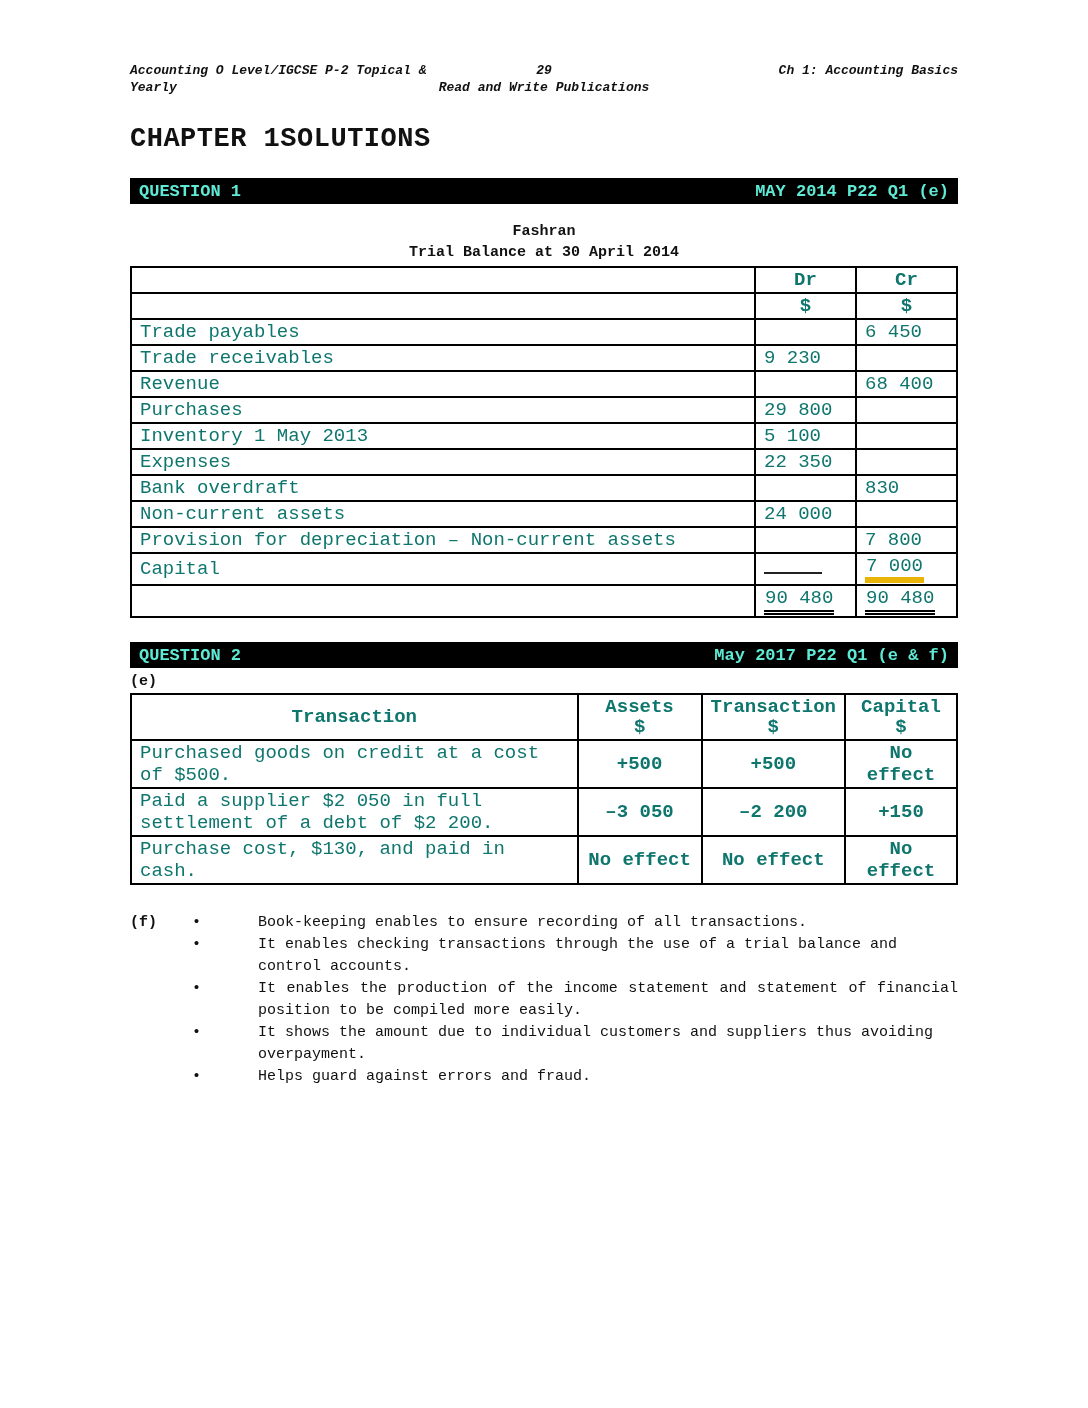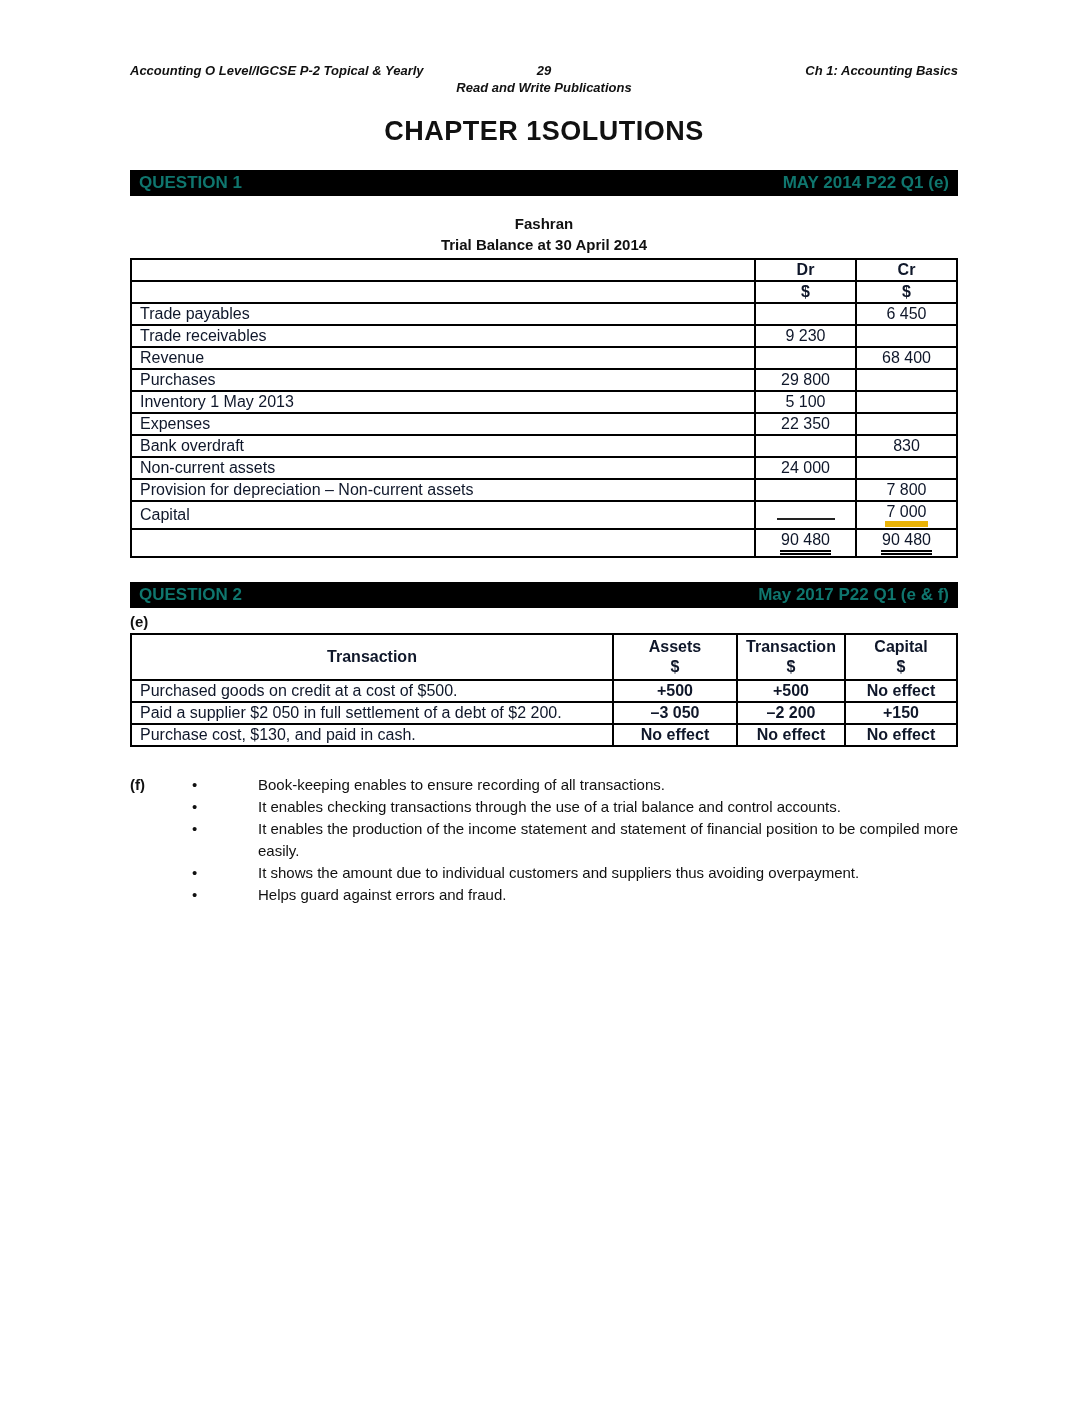--- a/index.html
+++ b/index.html
@@ -1,53 +1,53 @@
 <!DOCTYPE html>
 <html><head>
 <meta charset="utf-8">
 <style>
   html, body { margin: 0; padding: 0; background: #ffffff; }
   .page {
     width: 1088px; height: 1408px;
     background: #ffffff;
     color: #111111;
-    font-family: Liberation Sans, sans-serif;
+    font-family: Liberation Mono, monospace;
     box-sizing: border-box;
     padding: 62px 130px 7px 130px;
     position: relative;
     overflow: hidden;
   }
 
   
   .doc-header { display: flex; align-items: flex-start; font-size: 13px; font-weight: bold; font-style: italic; line-height: 17px; }
   .doc-header .left  { flex: 1; text-align: left; }
   .doc-header .center{ text-align: center; }
   .doc-header .right { flex: 1; text-align: right; }
 
   
-  .chapter-row { display: flex; justify-content: center; align-items: baseline; margin-top: 20px; font-size: 27px; font-weight: bold; letter-spacing: 0.5px; line-height: 30px; }
+  .chapter-row { display: flex; justify-content: flex-start; align-items: baseline; margin-top: 28px; font-size: 27px; font-weight: bold; letter-spacing: 0.5px; line-height: 30px; }
 
   
   .banner {
-    background: #000000; color: #0f766e;
+    background: #000000; color: #5eead4;
     display: flex; justify-content: space-between; align-items: center;
     font-weight: bold; font-size: 17px;
     height: 26px; padding: 0 9px; margin-top: 24px;
   }
 
   .tb-titles { text-align: center; font-weight: bold; font-size: 15px; line-height: 21px; margin-top: 17px; }
 
-  table { width: 100%; border-collapse: collapse; font-size: 16px; color: #0f172a; }
+  table { width: 100%; border-collapse: collapse; font-size: 19px; color: #0f766e; }
   td, th { border: 2px solid #000000; padding: 1px 8px; height: 20px; box-sizing: border-box; }
 
   
   .tb-table { margin-top: 3px; }
   .tb-table .col-amt { width: 101px; }
   .tb-table .hdr { text-align: center; font-weight: bold; }
-  .tb-table .num { text-align: center; }
+  .tb-table .num { text-align: left; }
   .rule-short { display: inline-block; width: 58px; border-bottom: 2px solid #222; height: 12px; }
   .ul-single { display: inline-block; border-bottom: 6px solid #eab308; padding: 0 1px 0 1px; }
   .ul-double { display: inline-block; border-bottom: 5px double #000; padding: 0 1px 1px 1px; }
 
   
   .part-label { font-weight: bold; font-size: 15px; margin-top: 4px; line-height: 19px; }
   .tx-table { margin-top: 2px; }
   .tx-table th { font-weight: bold; text-align: center; height: 46px; line-height: 20px; }
   .tx-table .col-assets { width: 124px; margin-left: 42px; }
   .tx-table .col-liab   { width: 108px; }

